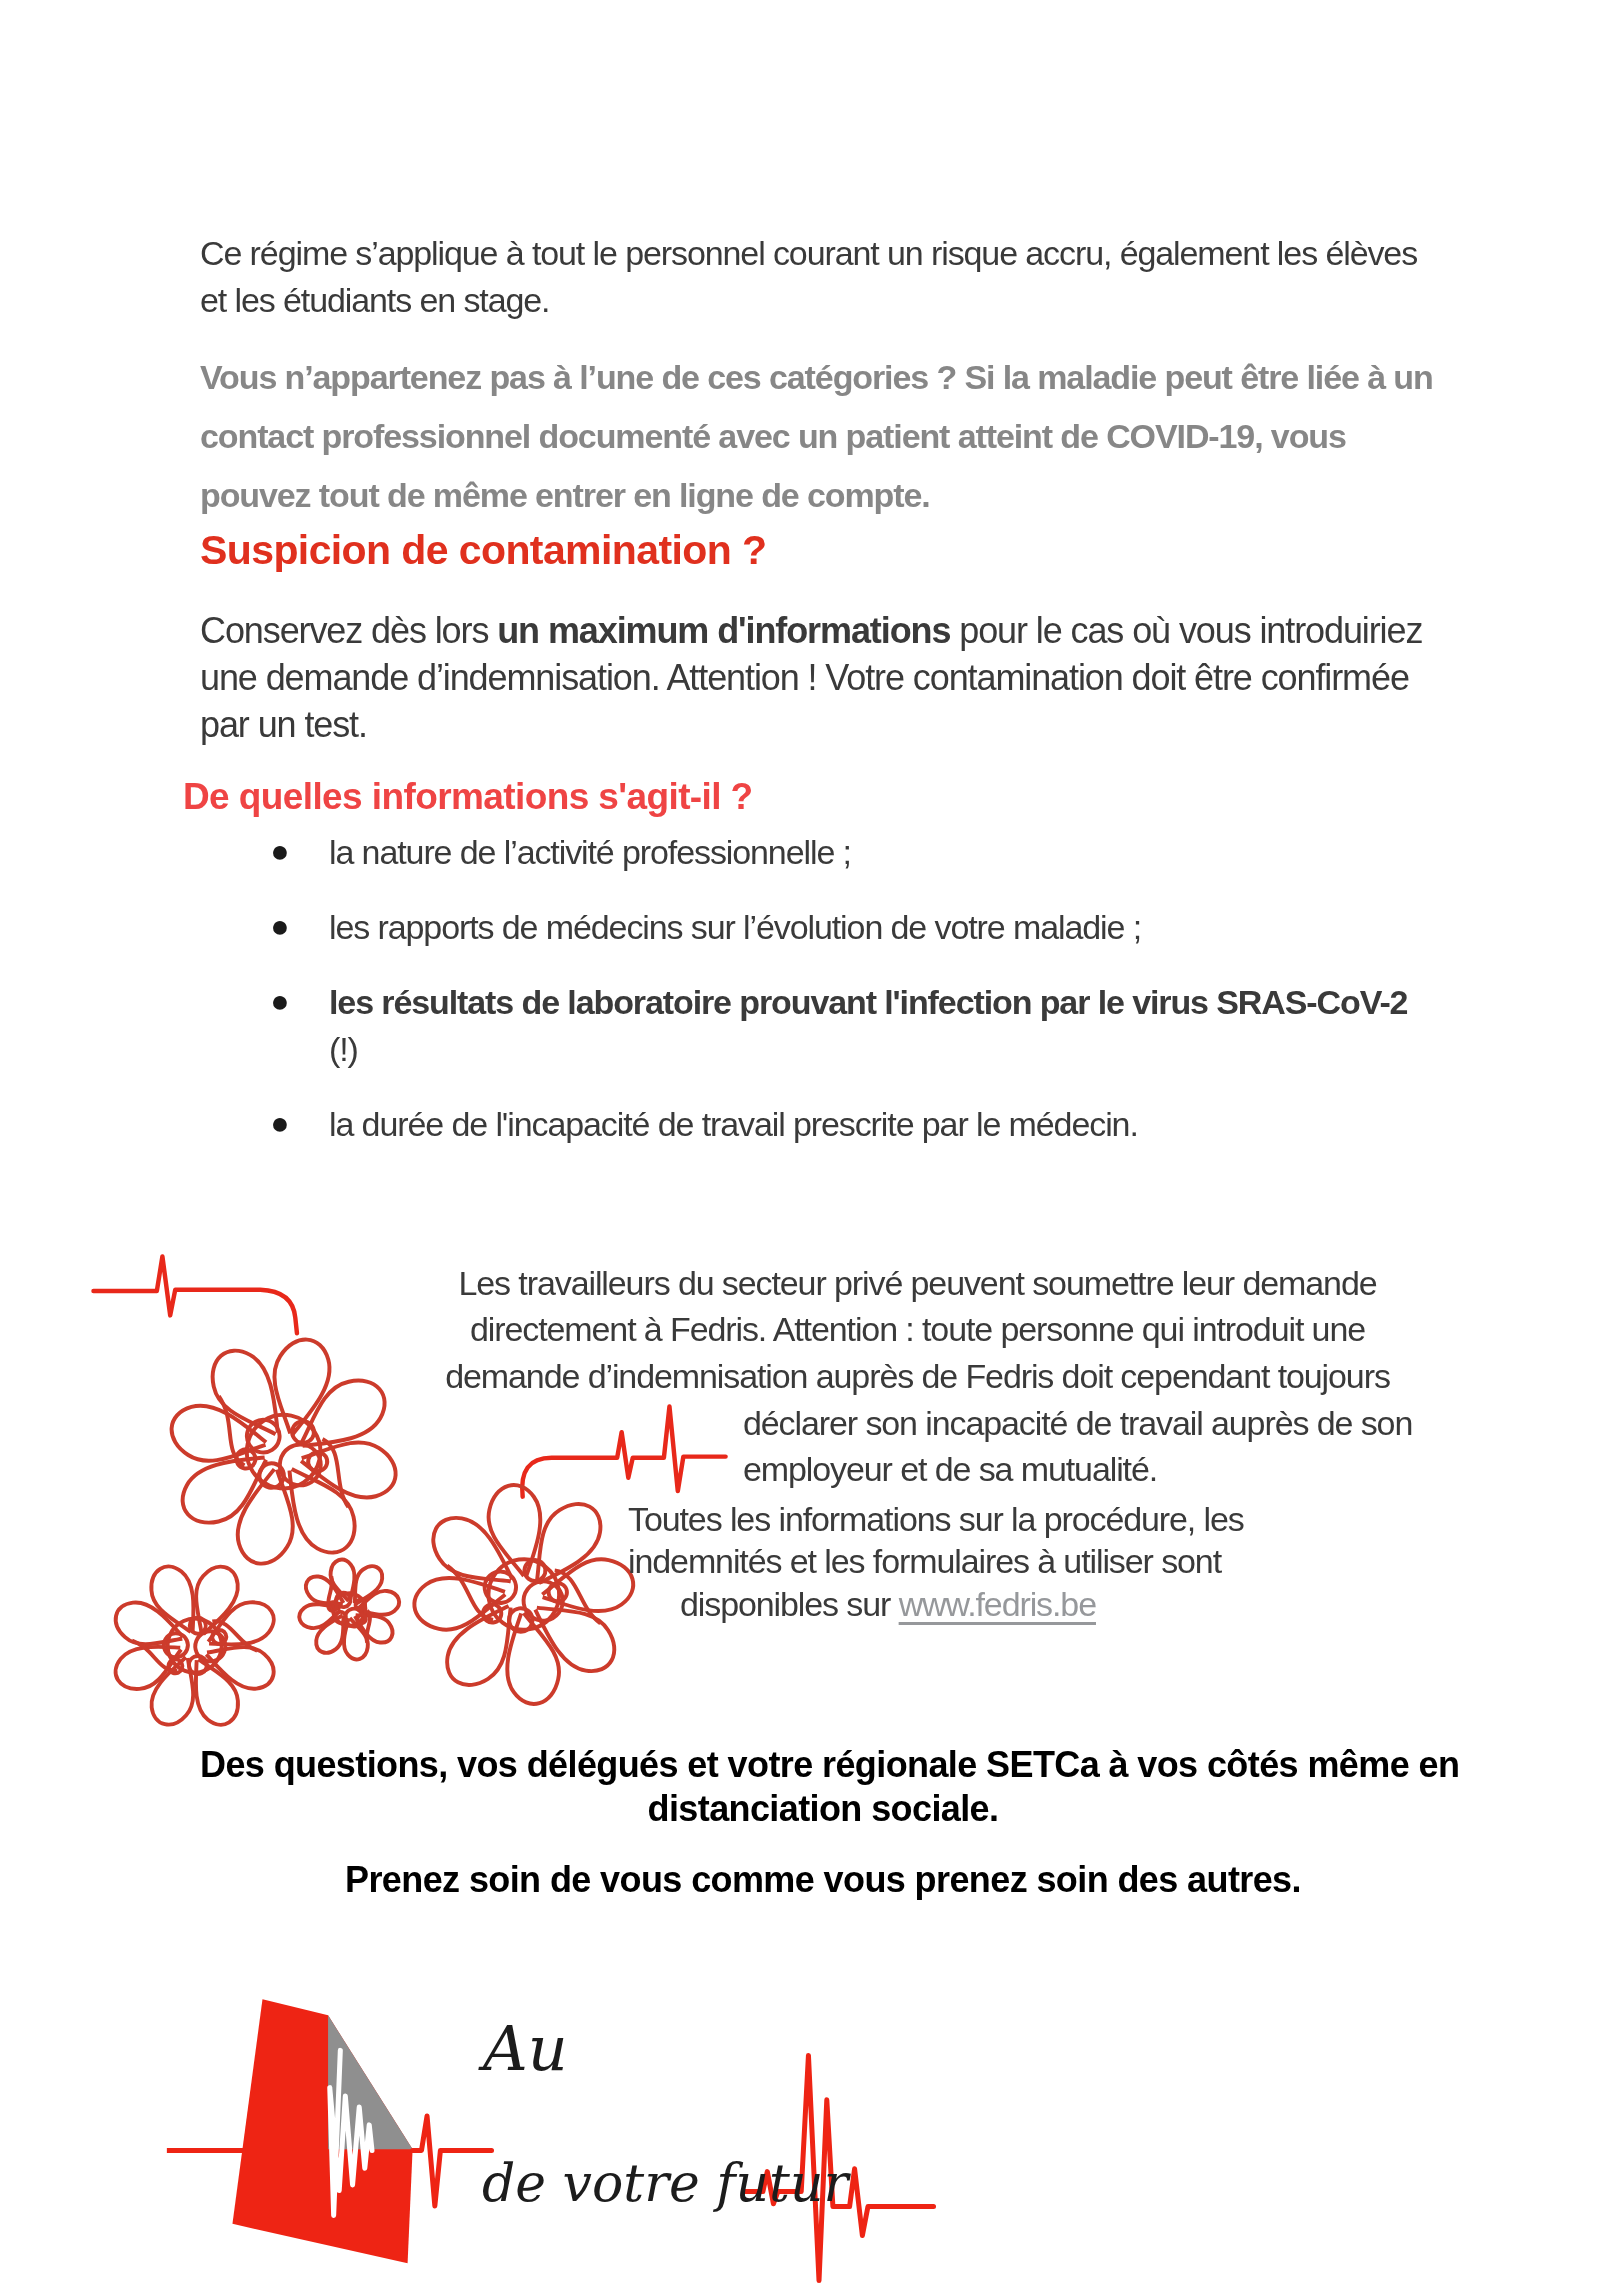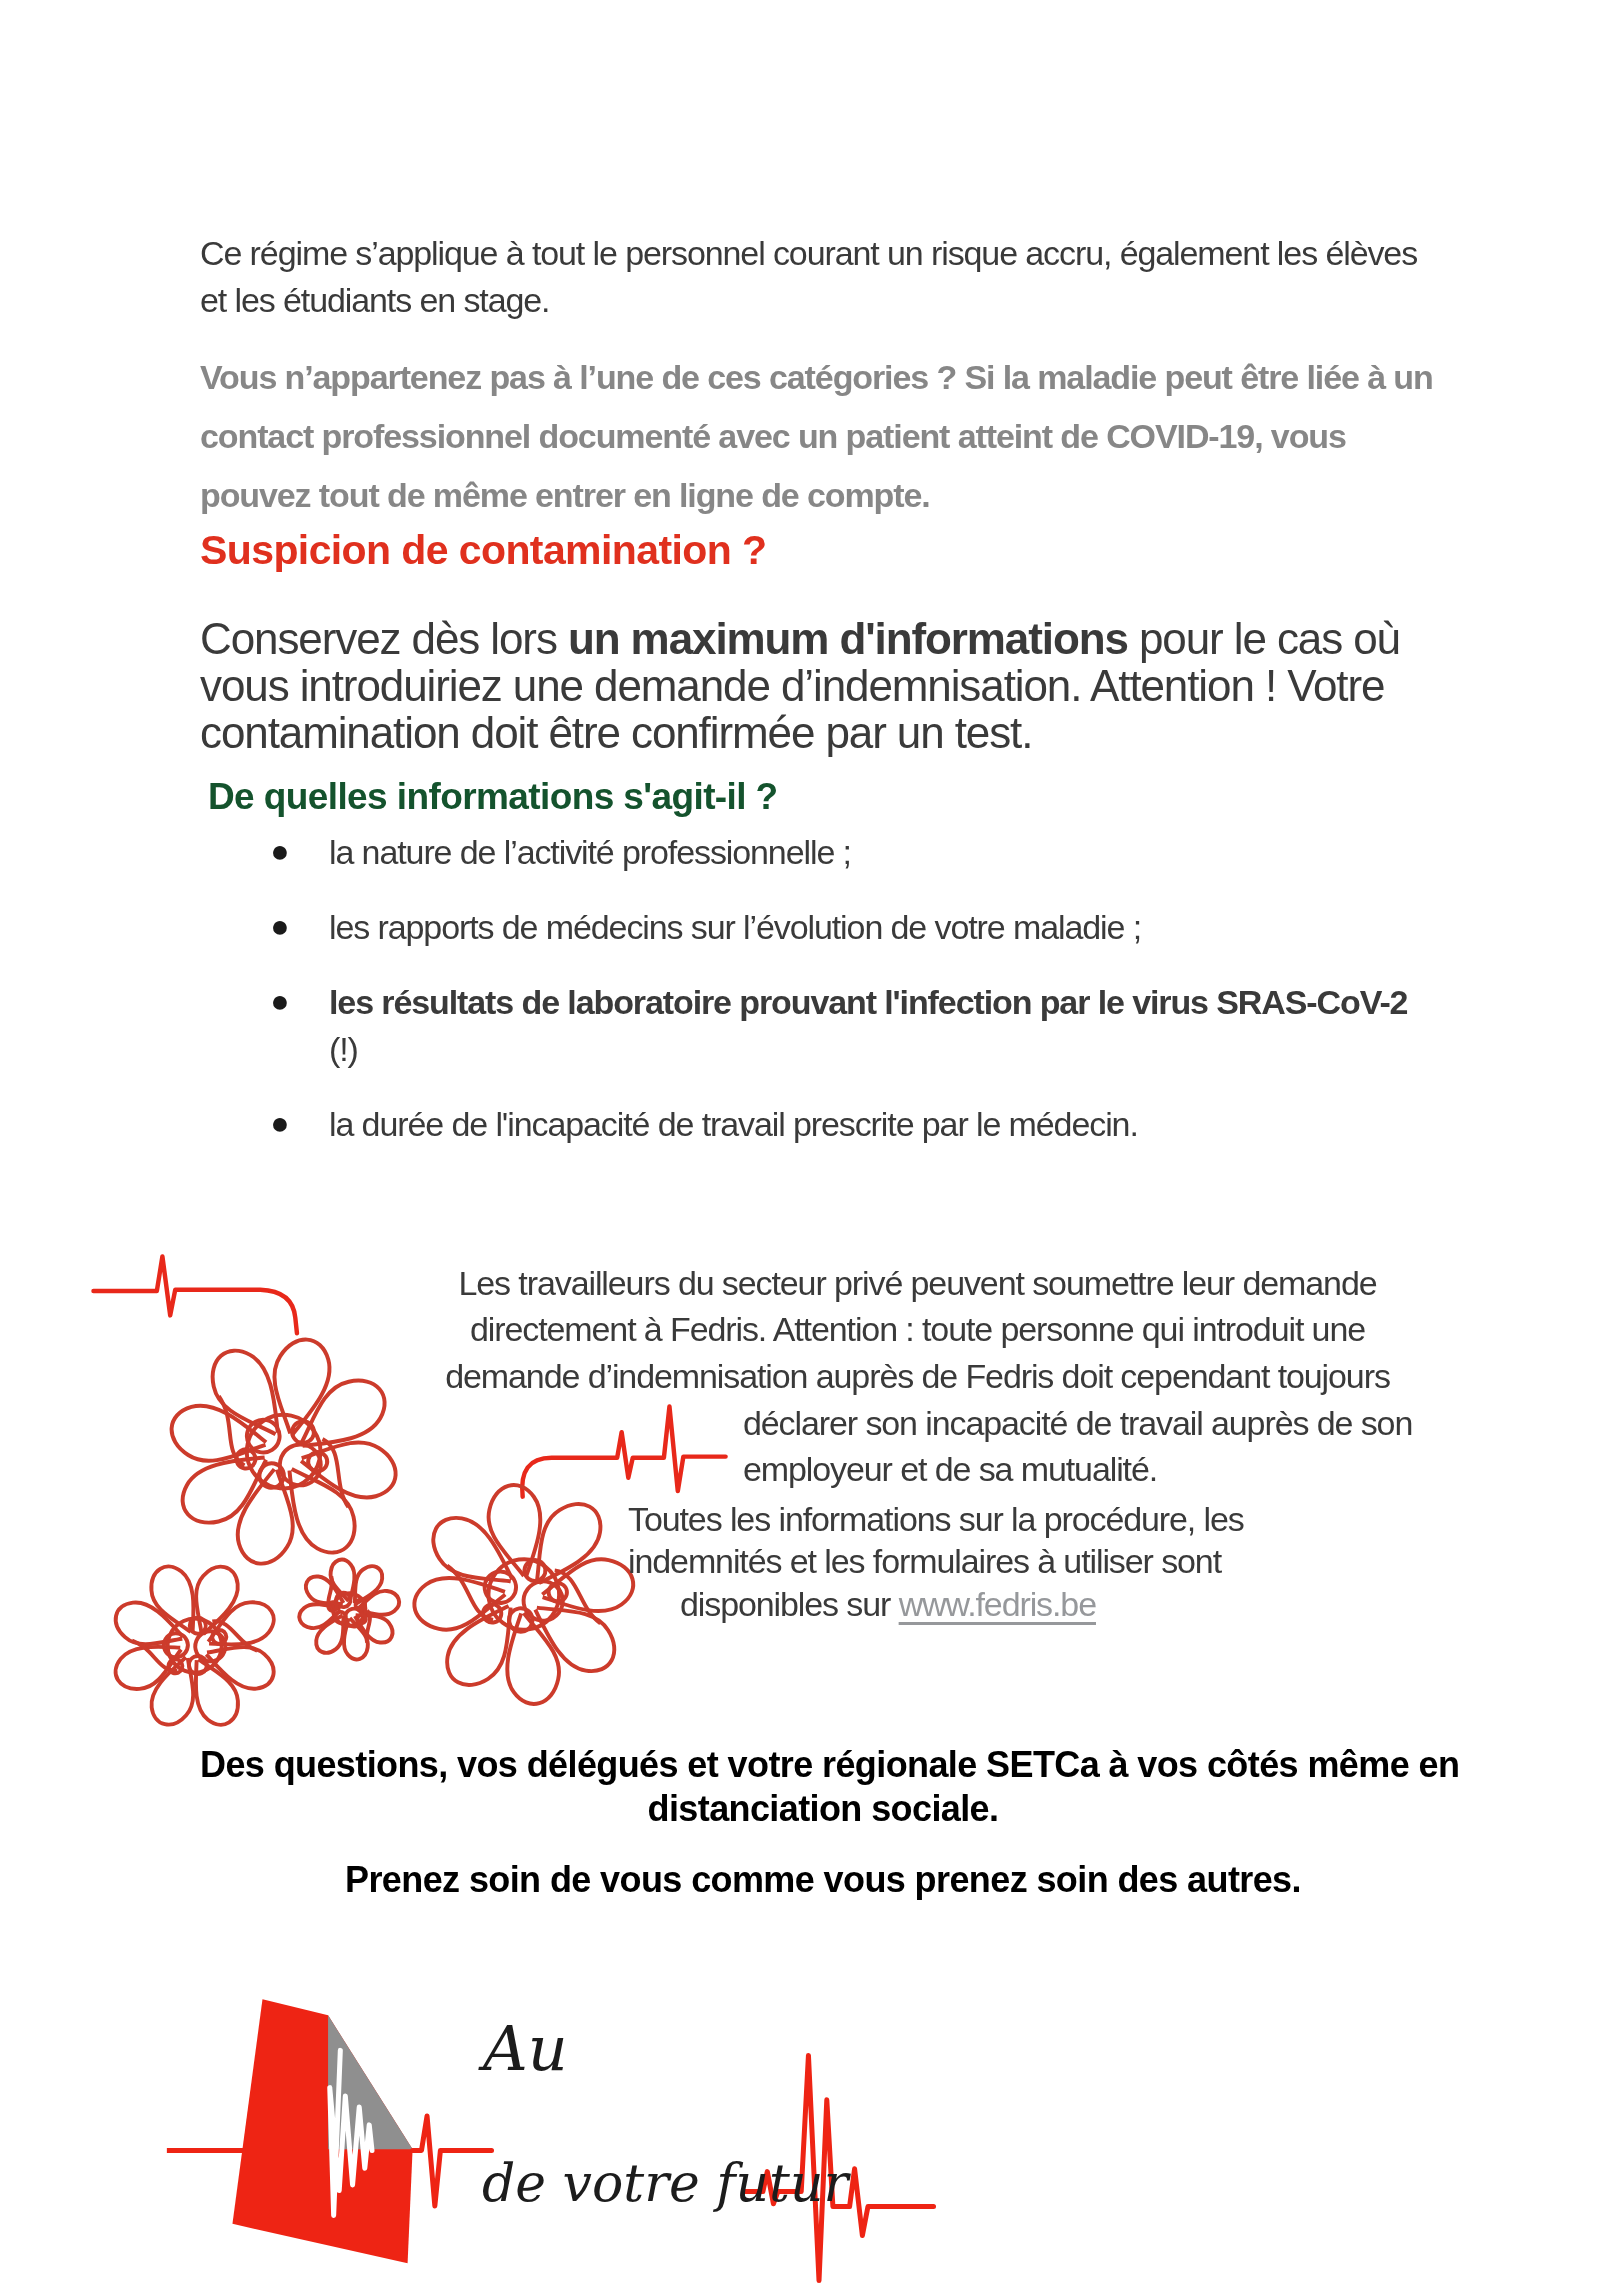--- a/index.html
+++ b/index.html
@@ -11,22 +11,22 @@
     color:#3a3a3a;
     overflow:hidden;
   }
   .art{position:absolute;left:0;top:0;width:1623px;height:2295px;z-index:0;}
   .txt{position:absolute;z-index:1;}
 
   .p1{left:200px;top:196px;width:1246px;font-size:34px;line-height:47px;letter-spacing:-1.1px;}
   .p2{left:200px;top:314px;width:1246px;font-size:34px;line-height:59px;letter-spacing:-1.1px;
       font-weight:bold;color:#878787;}
   .h1{left:200px;top:500px;font-size:41px;line-height:47px;font-weight:bold;color:#e0301e;letter-spacing:-0.6px;}
-  .p3{left:200px;top:571px;width:1246px;font-size:44px;line-height:47px;letter-spacing:-1.1px;}
-  .h2{left:208px;top:742px;font-size:37px;line-height:47px;font-weight:bold;color:#14532d;letter-spacing:-0.6px;}
+  .p3{left:200px;top:571px;width:1246px;font-size:36px;line-height:47px;letter-spacing:-1.1px;}
+  .h2{left:183px;top:742px;font-size:37px;line-height:47px;font-weight:bold;color:#ef4444;letter-spacing:-0.6px;}
 
   .bullets{left:267px;top:829px;width:1168px;font-size:34px;letter-spacing:-1.1px;}
   .bullet-item{position:relative;padding-left:62px;line-height:47px;margin-bottom:28px;}
   .bullet-item .dot{position:absolute;left:3.3px;top:-1.1px;font-size:32px;color:#1a1a1a;}
   .bold{font-weight:bold;}
 
   .fl{position:absolute;z-index:1;font-size:34px;line-height:47px;letter-spacing:-1.1px;white-space:nowrap;}
   .fl.c{left:389px;width:1057px;text-align:center;}
   .fl.l{left:743px;}
   .fl0{top:1260px}.fl1{top:1306px}.fl2{top:1353px}.fl3{top:1400px}.fl4{top:1446px}

